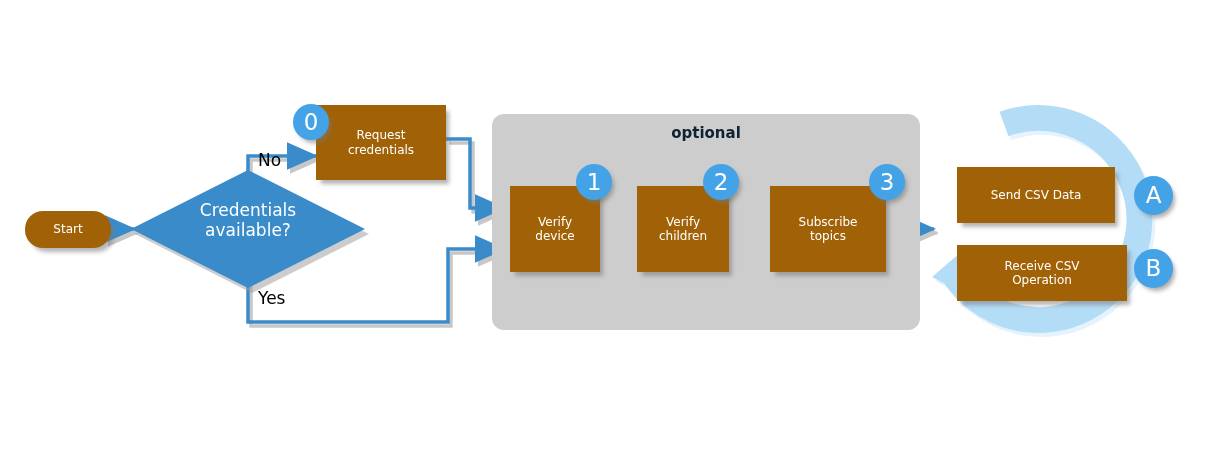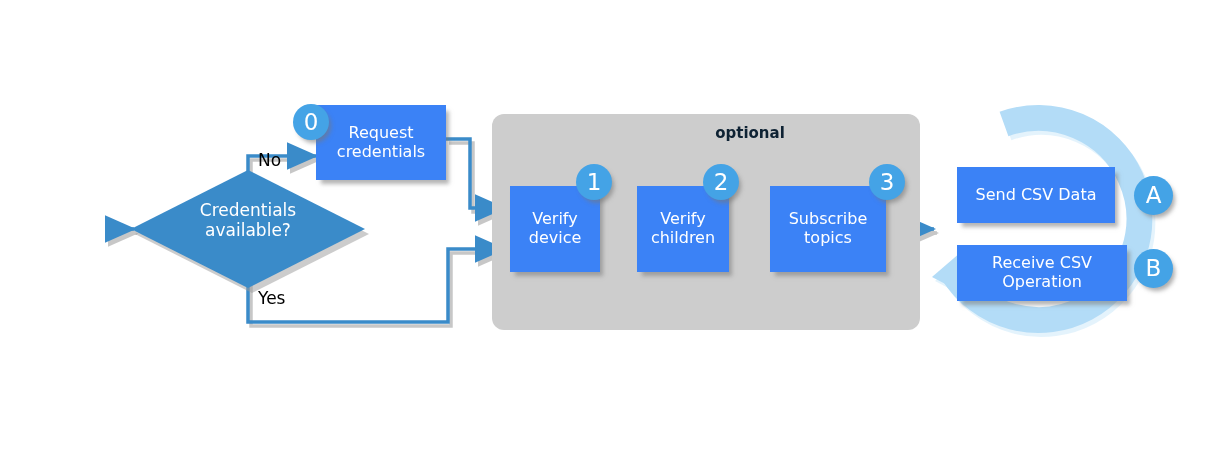--- a/index.html
+++ b/index.html
@@ -26,22 +26,22 @@
   }
   .node {
     position: absolute;
     box-sizing: border-box;
     color: #ffffff;
     display: flex;
     align-items: center;
     justify-content: center;
     text-align: center;
     line-height: 1.18;
-    font-size: 16px;
-    background: #3b82f6;
+    font-size: 12px;
+    background: #a16207;
     box-shadow: 4px 5px 4px -1px rgba(120,120,120,0.55);
   }
   .node-text { pointer-events: none; white-space: pre-line; }
   .pill { border-radius: 18px; }
   .badge {
     position: absolute;
     border-radius: 50%;
     background: #44A3E6;
     color: #ffffff;
     display: flex;
@@ -121,22 +121,25 @@
       <path d="M 886 229 L 934 229" marker-end="url(#arrowBlue)"></path>
     </g>
 
     <g>
       <path d="M 248 170 L 365 229 L 248 288 L 131 229 Z" fill="#9A9A9A" opacity="0.5" transform="translate(4,5)"></path>
       <path d="M 248 170 L 365 229 L 248 288 L 131 229 Z" fill="#3A8BC9"></path>
     </g>
   </svg>
 
   <div class="grey-group" style="left:492px; top:114px; width:428px; height:216px;"></div>
-  <div class="grey-title" style="left:492px; top:124px; width:428px;margin-left:44px;">optional</div>
+  <div class="grey-title" style="left:492px; top:124px; width:428px;">optional</div>
 
+  <div class="node pill" style="left:25px; top:211px; width:86px; height:37px;">
+    <span class="node-text">Start</span>
+  </div>
 
   <div class="diamond-label" style="left:160px; top:200px; width:176px;">Credentials
 available?</div>
   <div class="edge-label" style="left:258px; top:150px;">No</div>
   <div class="edge-label" style="left:258px; top:288px;">Yes</div>
 
   <div class="node" style="left:316px; top:105px; width:130px; height:75px;">
     <span class="node-text">Request
 credentials</span>
   </div>

